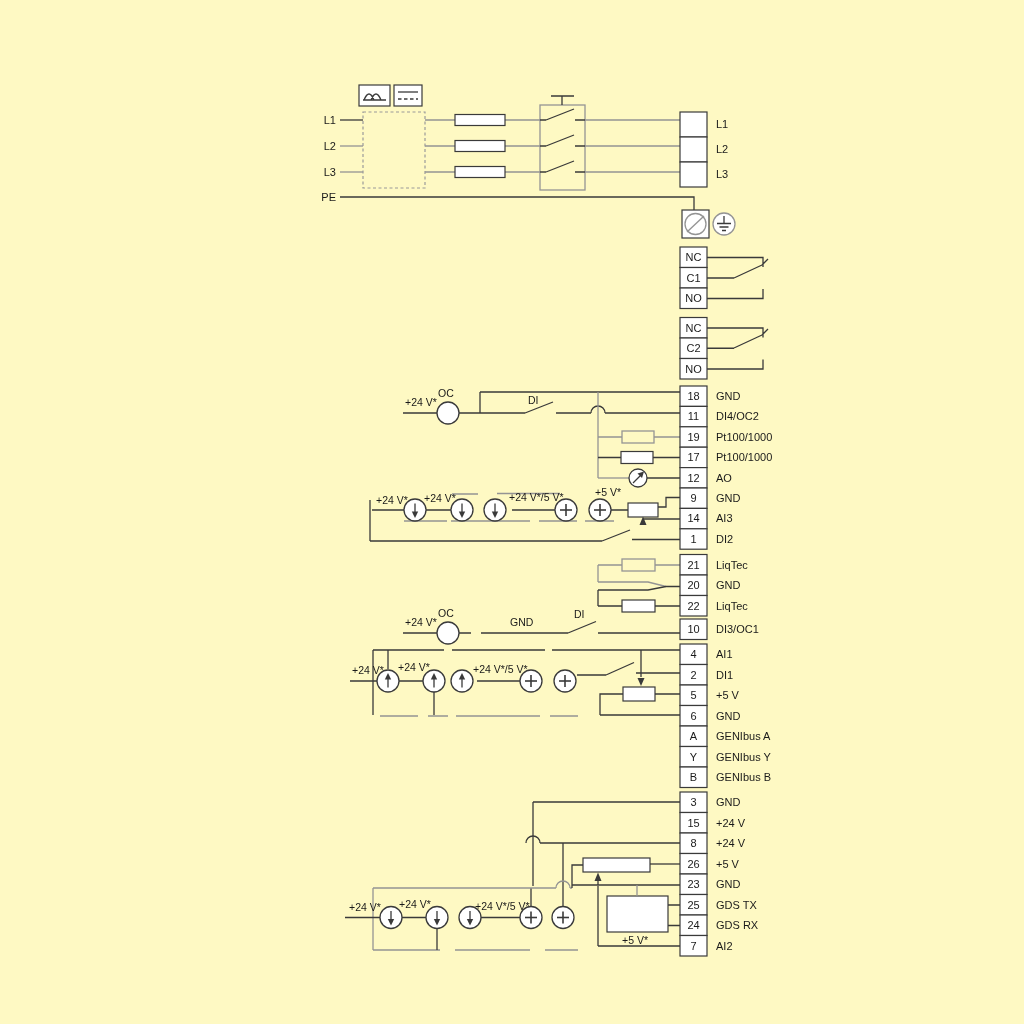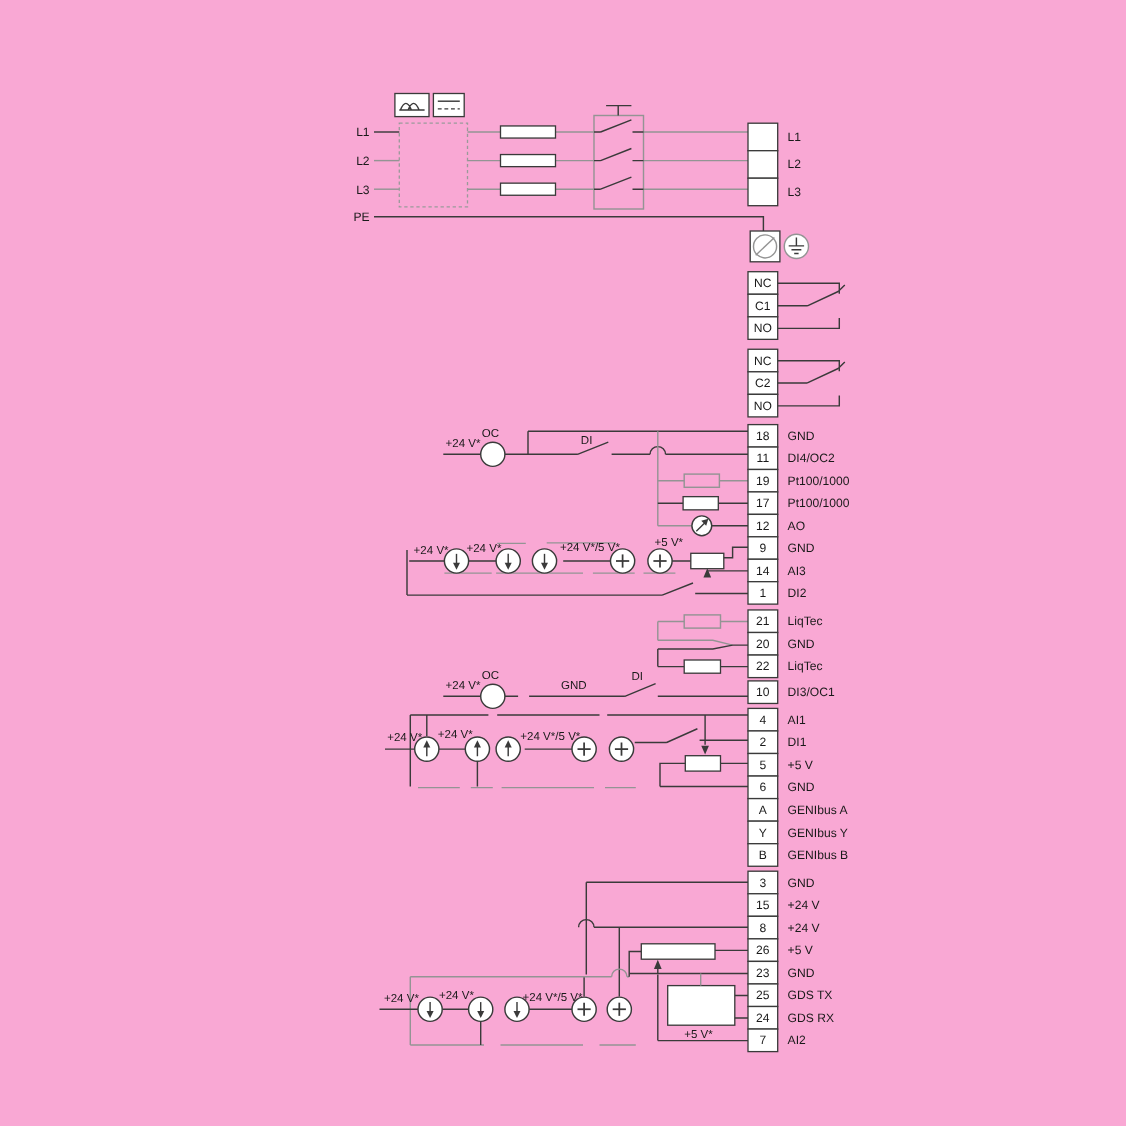--- a/index.html
+++ b/index.html
@@ -1,16 +1,16 @@
 <!DOCTYPE html>
 <html><head>
 <meta charset="utf-8">
 <style>
   html,body{margin:0;padding:0;background:#ffffff;}
-  .stage{position:relative;width:1024px;height:1024px;background:#f9a8d4;overflow:hidden;
+  .stage{position:relative;width:1024px;height:1024px;background:#fef9c3;overflow:hidden;
          font-family:"Liberation Sans", sans-serif;}
   svg{position:absolute;left:0;top:0;}
   svg text{fill:#1a1a1a;font-family:"Liberation Sans", sans-serif;font-size:11px;}
   svg text.sm{font-size:10.5px;}
   svg text.num{text-anchor:middle;}
   .wb{stroke:#3a3a3a;stroke-width:1.3;fill:none;}
   .wg{stroke:#949494;stroke-width:1.3;fill:none;}
   .cell{fill:#ffffff;stroke:#3a3a3a;stroke-width:1.2;}
   .box{fill:#ffffff;stroke:#3a3a3a;stroke-width:1.2;}
   .boxg{fill:none;stroke:#949494;stroke-width:1.3;}

